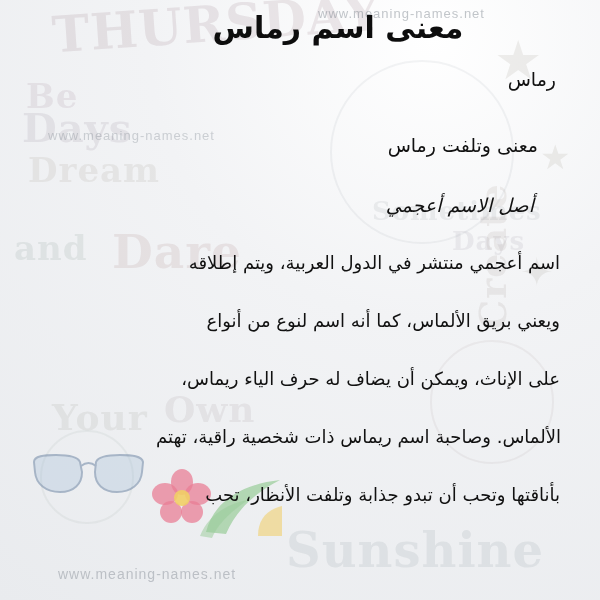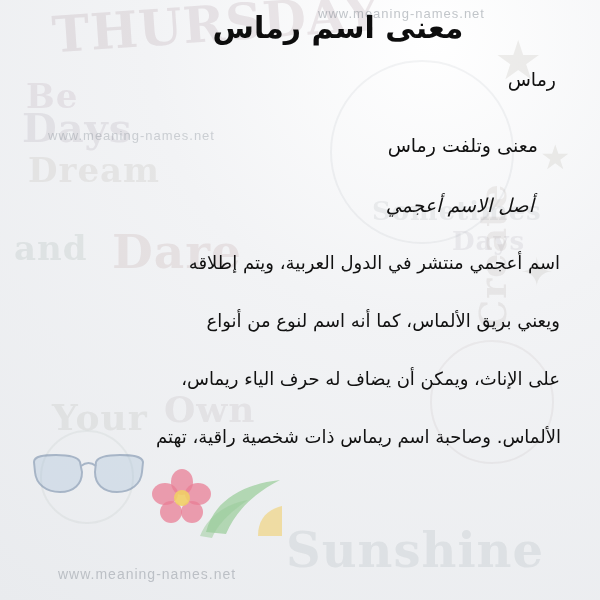--- a/index.html
+++ b/index.html
@@ -254,16 +254,17 @@
     <div class="title">معنى اسم رماس</div>
     <div class="name-line">رماس</div>
     <div class="meaning-line">معنى وتلفت رماس</div>
     <div class="origin-line">أصل الاسم أعجمي</div>
 
     <div class="body-text">
       <div class="body-line l1">اسم أعجمي منتشر في الدول العربية، ويتم إطلاقه</div>
       <div class="body-line l3">ويعني بريق الألماس، كما أنه اسم لنوع من أنواع</div>
       <div class="body-line l2">على الإناث، ويمكن أن يضاف له حرف الياء ريماس،</div>
       <div class="body-line l4">الألماس. وصاحبة اسم ريماس ذات شخصية راقية، تهتم</div>
+      <div class="body-line l5">بأناقتها وتحب أن تبدو جذابة وتلفت الأنظار، تحب</div>
     </div>
   </div>
 
 </div>
 
 </body></html>

